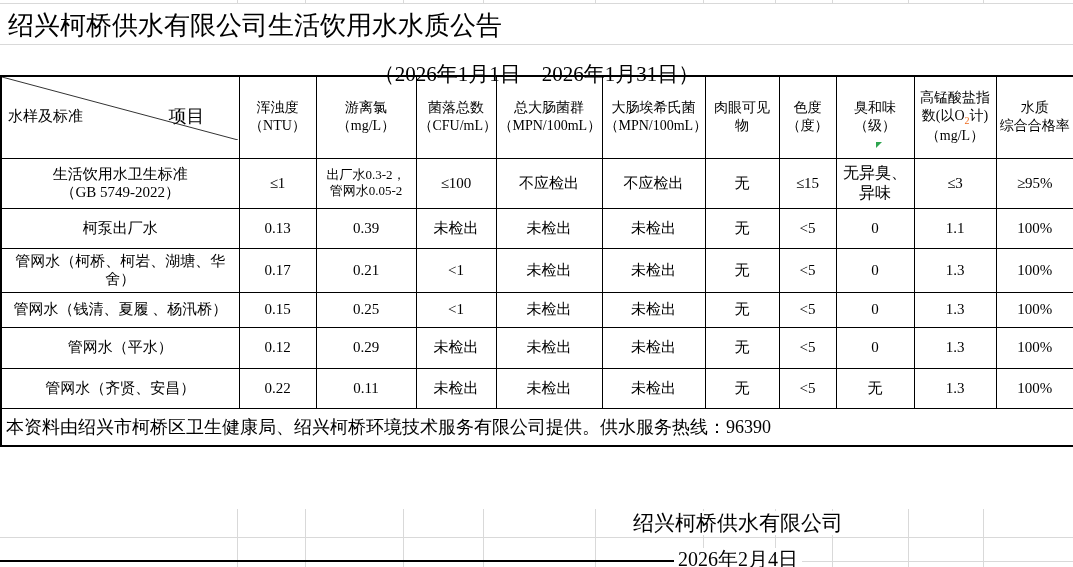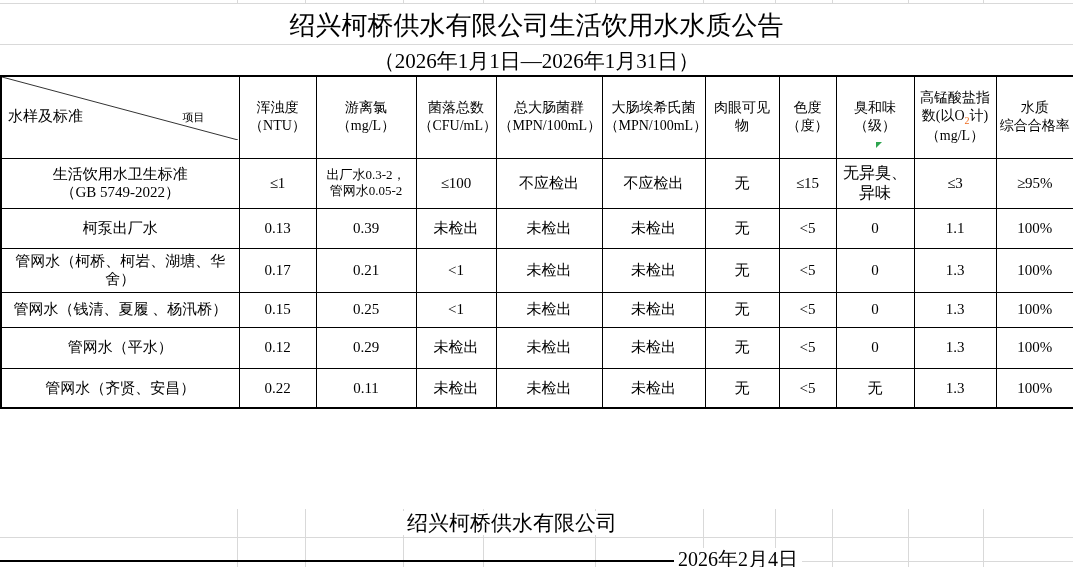--- a/index.html
+++ b/index.html
@@ -6,44 +6,44 @@
   html,body { background:#fff; }
   .sheet {
     position:relative; width:1073px; height:567px; background:#ffffff;
     font-family:"Liberation Serif","DejaVu Serif",serif; color:#000; overflow:hidden;
   }
   
   .gl-h { position:absolute; height:1px; background:#d9d9d9; }
   .gl-v { position:absolute; width:1px; background:#d9d9d9; }
   .dark-bottom-border { position:absolute; top:560px; left:0; width:756px; height:2px; background:#000; }
   
-  .title-row { position:absolute; top:8px; left:0; width:100%; text-align:center; font-size:26px; }
+  .title-row { position:absolute; top:8px; left:0; width:100%; text-align:left; font-size:26px; }
   .title-row span { background:#fff; padding:0 8px; }
-  .subtitle-row { position:absolute; top:47px; left:0; width:100%; text-align:center; font-size:21px; }
+  .subtitle-row { position:absolute; top:60px; left:0; width:100%; text-align:center; font-size:21px; }
   .subtitle-row span { background:#fff; padding:0 6px; }
   
   table.main { position:absolute; top:75px; left:0; width:1073px; border-collapse:collapse; table-layout:fixed; border:2px solid #000; }
   .main td {
     border:1px solid #000; text-align:center; vertical-align:middle;
     font-size:15px; line-height:1.25; white-space:pre-line; padding:1px 2px; overflow:hidden;
   }
   .main tr.hdr td { font-size:14px; line-height:1.3; }
   .main td.corner { position:relative; padding:4px; }
   .corner .svg-diag { position:absolute; top:0; left:0; }
   .corner .corner-sample { position:absolute; left:6px; top:50%; transform:translateY(-50%); font-size:15px; }
-  .corner .corner-item { position:absolute; right:34px; top:50%; transform:translateY(-50%); font-size:11px; }
+  .corner .corner-item { position:absolute; right:34px; top:50%; transform:translateY(-50%); font-size:18px; }
   .main td.std-small { font-size:13px; }
   .main td.std-odor { font-size:16px; }
   .sub-orange { color:#ed6a1e; font-size:10px; vertical-align:sub; }
   .main tr.note-row td {
     border-bottom:1px solid #c9c9c9; text-align:left; font-size:18px;
     padding:2px 4px; white-space:normal;
   }
   
-  .sign-company { position:absolute; top:510px; left:403px; width:670px; height:27px; text-align:left; font-size:21px; line-height:27px; }
+  .sign-company { position:absolute; top:510px; left:403px; width:670px; height:27px; text-align:center; font-size:21px; line-height:27px; }
   .sign-date { position:absolute; top:547px; left:403px; width:670px; height:24px; text-align:center; font-size:20px; line-height:24px; }
   .sign-company span, .sign-date span { background:#fff; padding:0 4px; }
   
   .err-tri { position:absolute; top:142px; left:876px; width:0; height:0;
     border-top:6px solid #2da44e; border-right:6px solid transparent; }
 </style>
 </head>
 <body>
 
 <div class="sheet">
@@ -203,20 +203,23 @@
       <td>未检出</td>
       <td>未检出</td>
       <td>未检出</td>
       <td>无</td>
       <td>&lt;5</td>
       <td>无</td>
       <td>1.3</td>
       <td>100%</td>
     </tr>
 
+    <tr class="note-row" style="height:38px">
+      <td colspan="11">本资料由绍兴市柯桥区卫生健康局、绍兴柯桥环境技术服务有限公司提供。供水服务热线：96390</td>
+    </tr>
   </tbody>
     </table>
 
   <div class="err-tri"></div>
 
   <div class="sign-company"><span>绍兴柯桥供水有限公司</span></div>
   <div class="sign-date"><span>2026年2月4日</span></div>
 
 </div>
 

